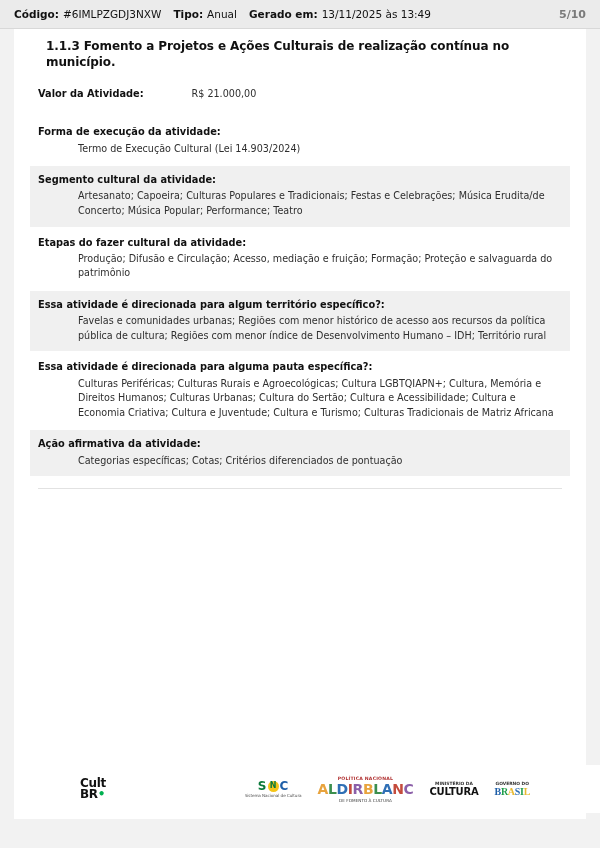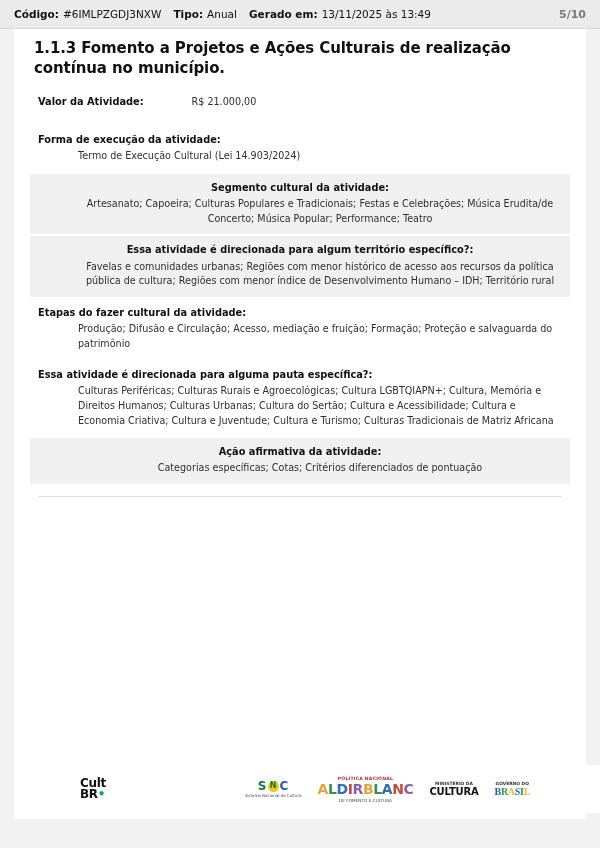--- a/index.html
+++ b/index.html
@@ -62,35 +62,34 @@
     left: 14px;
     width: 572px;
     height: 790px;
     background: #ffffff;
     box-sizing: border-box;
   }
   .content {
     padding: 6px 16px 0 16px;
   }
   .doc-title {
-    font-size: 15px;
+    font-size: 12px;
     font-weight: bold;
     color: #111;
     letter-spacing: -0.1px;
-    margin: 4px 0 10px 4px;
+    margin: 4px 0 10px 16px;
     line-height: 1.3;
   }
   .block {
     padding: 7px 8px 8px 8px;
     margin: 0 0 2px 0;
     box-sizing: border-box;
   }
   .block.shaded {
     background: #f0f0f0;
-    text-align: center;
   }
   .block .q {
     font-size: 9.8px;
     font-weight: bold;
     color: #111;
     margin-bottom: 3px;
     line-height: 1.35;
   }
   .block .a {
     font-size: 9.6px;
@@ -250,27 +249,27 @@
             </div>
           </div>
           <div class="block">
             <div class="q">Forma de execução da atividade:</div>
             <div class="a">Termo de Execução Cultural (Lei 14.903/2024)</div>
           </div>
           <div class="block shaded">
             <div class="q">Segmento cultural da atividade:</div>
             <div class="a">Artesanato; Capoeira; Culturas Populares e Tradicionais; Festas e Celebrações; Música Erudita/de Concerto; Música Popular; Performance; Teatro</div>
           </div>
+          <div class="block">
+            <div class="q">Etapas do fazer cultural da atividade:</div>
+            <div class="a">Produção; Difusão e Circulação; Acesso, mediação e fruição; Formação; Proteção e salvaguarda do patrimônio</div>
+          </div>
           <div class="block shaded">
             <div class="q">Essa atividade é direcionada para algum território específico?:</div>
             <div class="a">Favelas e comunidades urbanas; Regiões com menor histórico de acesso aos recursos da política pública de cultura; Regiões com menor índice de Desenvolvimento Humano – IDH; Território rural</div>
-          </div>
-          <div class="block">
-            <div class="q">Etapas do fazer cultural da atividade:</div>
-            <div class="a">Produção; Difusão e Circulação; Acesso, mediação e fruição; Formação; Proteção e salvaguarda do patrimônio</div>
           </div>
           <div class="block">
             <div class="q">Essa atividade é direcionada para alguma pauta específica?:</div>
             <div class="a">Culturas Periféricas; Culturas Rurais e Agroecológicas; Cultura LGBTQIAPN+; Cultura, Memória e Direitos Humanos; Culturas Urbanas; Cultura do Sertão; Cultura e Acessibilidade; Cultura e Economia Criativa; Cultura e Juventude; Cultura e Turismo; Culturas Tradicionais de Matriz Africana</div>
           </div>
           <div class="block shaded">
             <div class="q">Ação afirmativa da atividade:</div>
             <div class="a">Categorias específicas; Cotas; Critérios diferenciados de pontuação</div>
           </div>
         </div>

